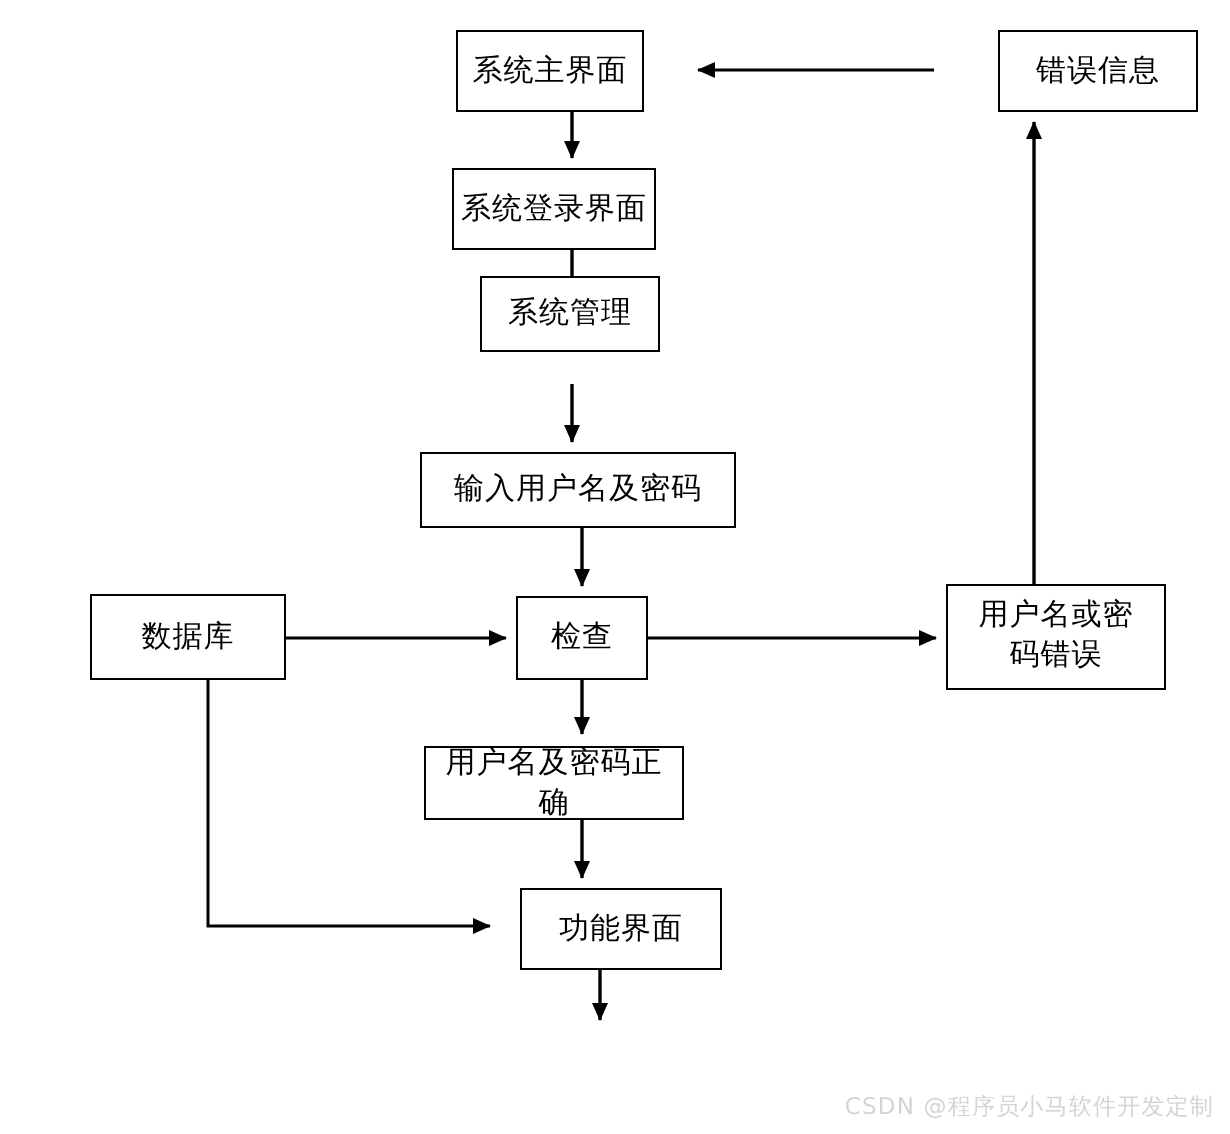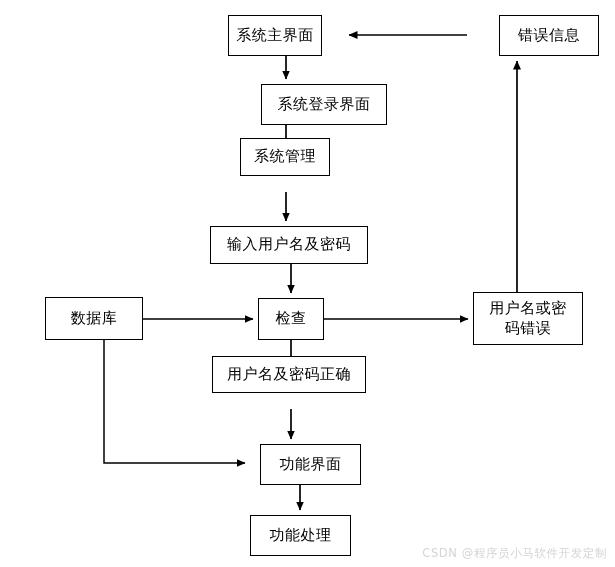--- a/index.html
+++ b/index.html
@@ -121,52 +121,49 @@
   </svg>
 
   <div class="node" style="left:228px; top:15px; width:94px; height:41px;">
     <span class="node-label">系统主界面</span>
   </div>
 
   <div class="node" style="left:467px; top:15px; width:100px; height:41px;margin-left:32px;">
     <span class="node-label">错误信息</span>
   </div>
 
-  <div class="node" style="left:226px; top:84px; width:126px; height:41px;margin-left:35px;">
+  <div class="node" style="left:226px; top:84px; width:102px; height:41px;">
     <span class="node-label">系统登录界面</span>
   </div>
 
   <div class="node" style="left:240px; top:138px; width:90px; height:38px;">
     <span class="node-label">系统管理</span>
   </div>
 
   <div class="node" style="left:210px; top:226px; width:158px; height:38px;">
     <span class="node-label">输入用户名及密码</span>
   </div>
 
   <div class="node" style="left:258px; top:298px; width:66px; height:42px;">
     <span class="node-label">检查</span>
   </div>
 
   <div class="node" style="left:45px; top:297px; width:98px; height:43px;">
     <span class="node-label">数据库</span>
   </div>
 
-  <div class="node" style="left:473px; top:292px; width:110px; height:53px;">
+  <div class="node" style="left:473px; top:292px; width:110px; height:53px;font-family:Liberation Mono, monospace;">
     <span class="node-label">用户名或密
 码错误</span>
   </div>
 
-  <div class="node" style="left:212px; top:356px; width:154px; height:37px;text-align:center;">
+  <div class="node" style="left:212px; top:373px; width:130px; height:37px;text-align:center;">
     <span class="node-label">用户名及密码正确</span>
   </div>
 
   <div class="node" style="left:260px; top:444px; width:101px; height:41px;">
     <span class="node-label">功能界面</span>
   </div>
 
-  <div class="node" style="left:250px; top:515px; width:101px; height:41px;">
-    <span class="node-label">功能处理</span>
-  </div>
 
   <div id="watermark">CSDN @程序员小马软件开发定制</div>
 
 </div>
 
 </body></html>

